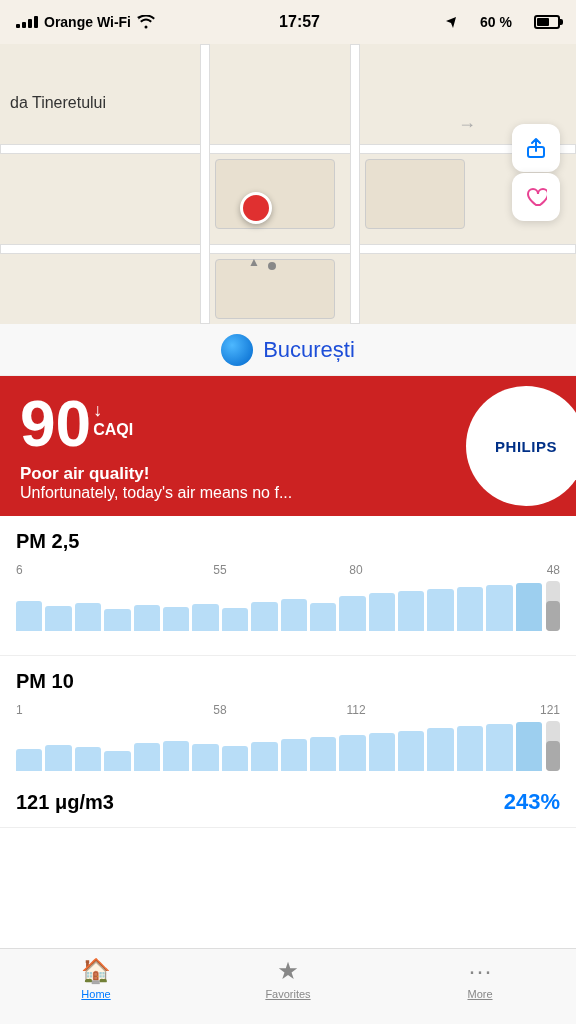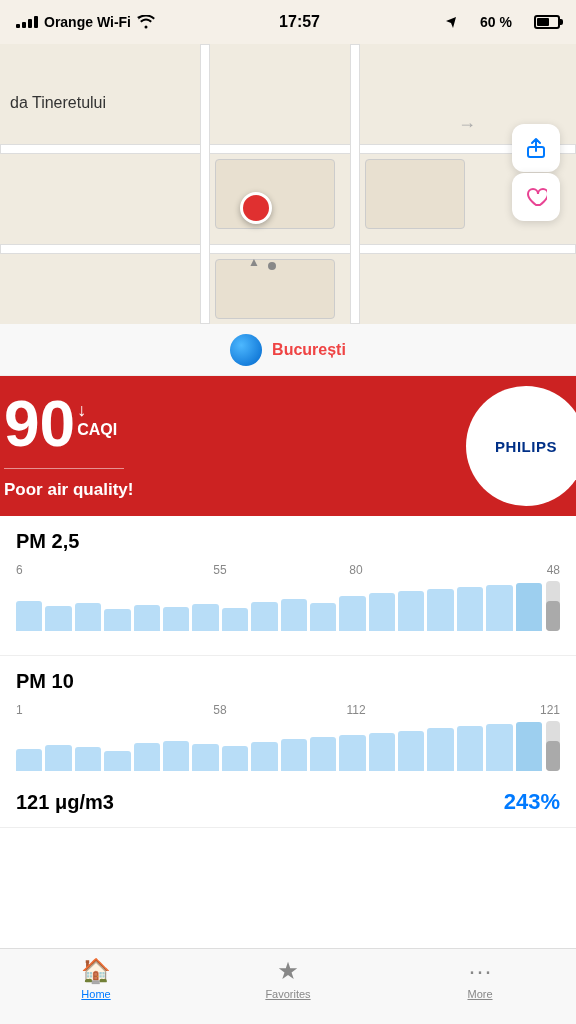--- a/index.html
+++ b/index.html
@@ -143,32 +143,32 @@
       gap: 10px;
       border-bottom: 1px solid #eee;
     }
     .city-globe {
       width: 32px; height: 32px;
       background: radial-gradient(circle at 35% 35%, #4db8ff, #0066cc);
       border-radius: 50%;
       flex-shrink: 0;
     }
     .city-name {
-      font-size: 16px;
-      font-weight: 700;
-      color: #ef4444;
+      font-size: 22px;
+      font-weight: 400;
+      color: #1d4ed8;
     }
 
     
     .aqi-banner {
       width: 100%;
       height: 140px;
       background: #cc2222;
       position: relative;
-      padding: 16px 4px;
+      padding: 16px 20px;
       overflow: hidden;
       display: flex;
       flex-direction: column;
       justify-content: space-between;
     }
     .aqi-top {
       display: flex;
       align-items: flex-start;
     }
     .aqi-number {
@@ -403,20 +403,21 @@
   <div class="aqi-top">
     <span class="aqi-number">90</span>
     <div class="aqi-unit-block">
       <span class="aqi-arrow">↓</span>
       <span class="aqi-unit">CAQI</span>
     </div>
   </div>
   <div class="aqi-divider"></div>
   <div>
     <div style="color:#fff;font-size:17px;font-weight:600;">Poor air quality!</div>
+    <div style="color:#fff;font-size:16px;font-weight:400;">Unfortunately, today's air means no f...</div>
   </div>
 
   <div class="philips-circle">
     <span class="philips-text">PHILIPS</span>
   </div>
 </div>
 
 <div class="metric-section">
   <div class="metric-title">PM 2,5</div>
   <div class="chart-area">

